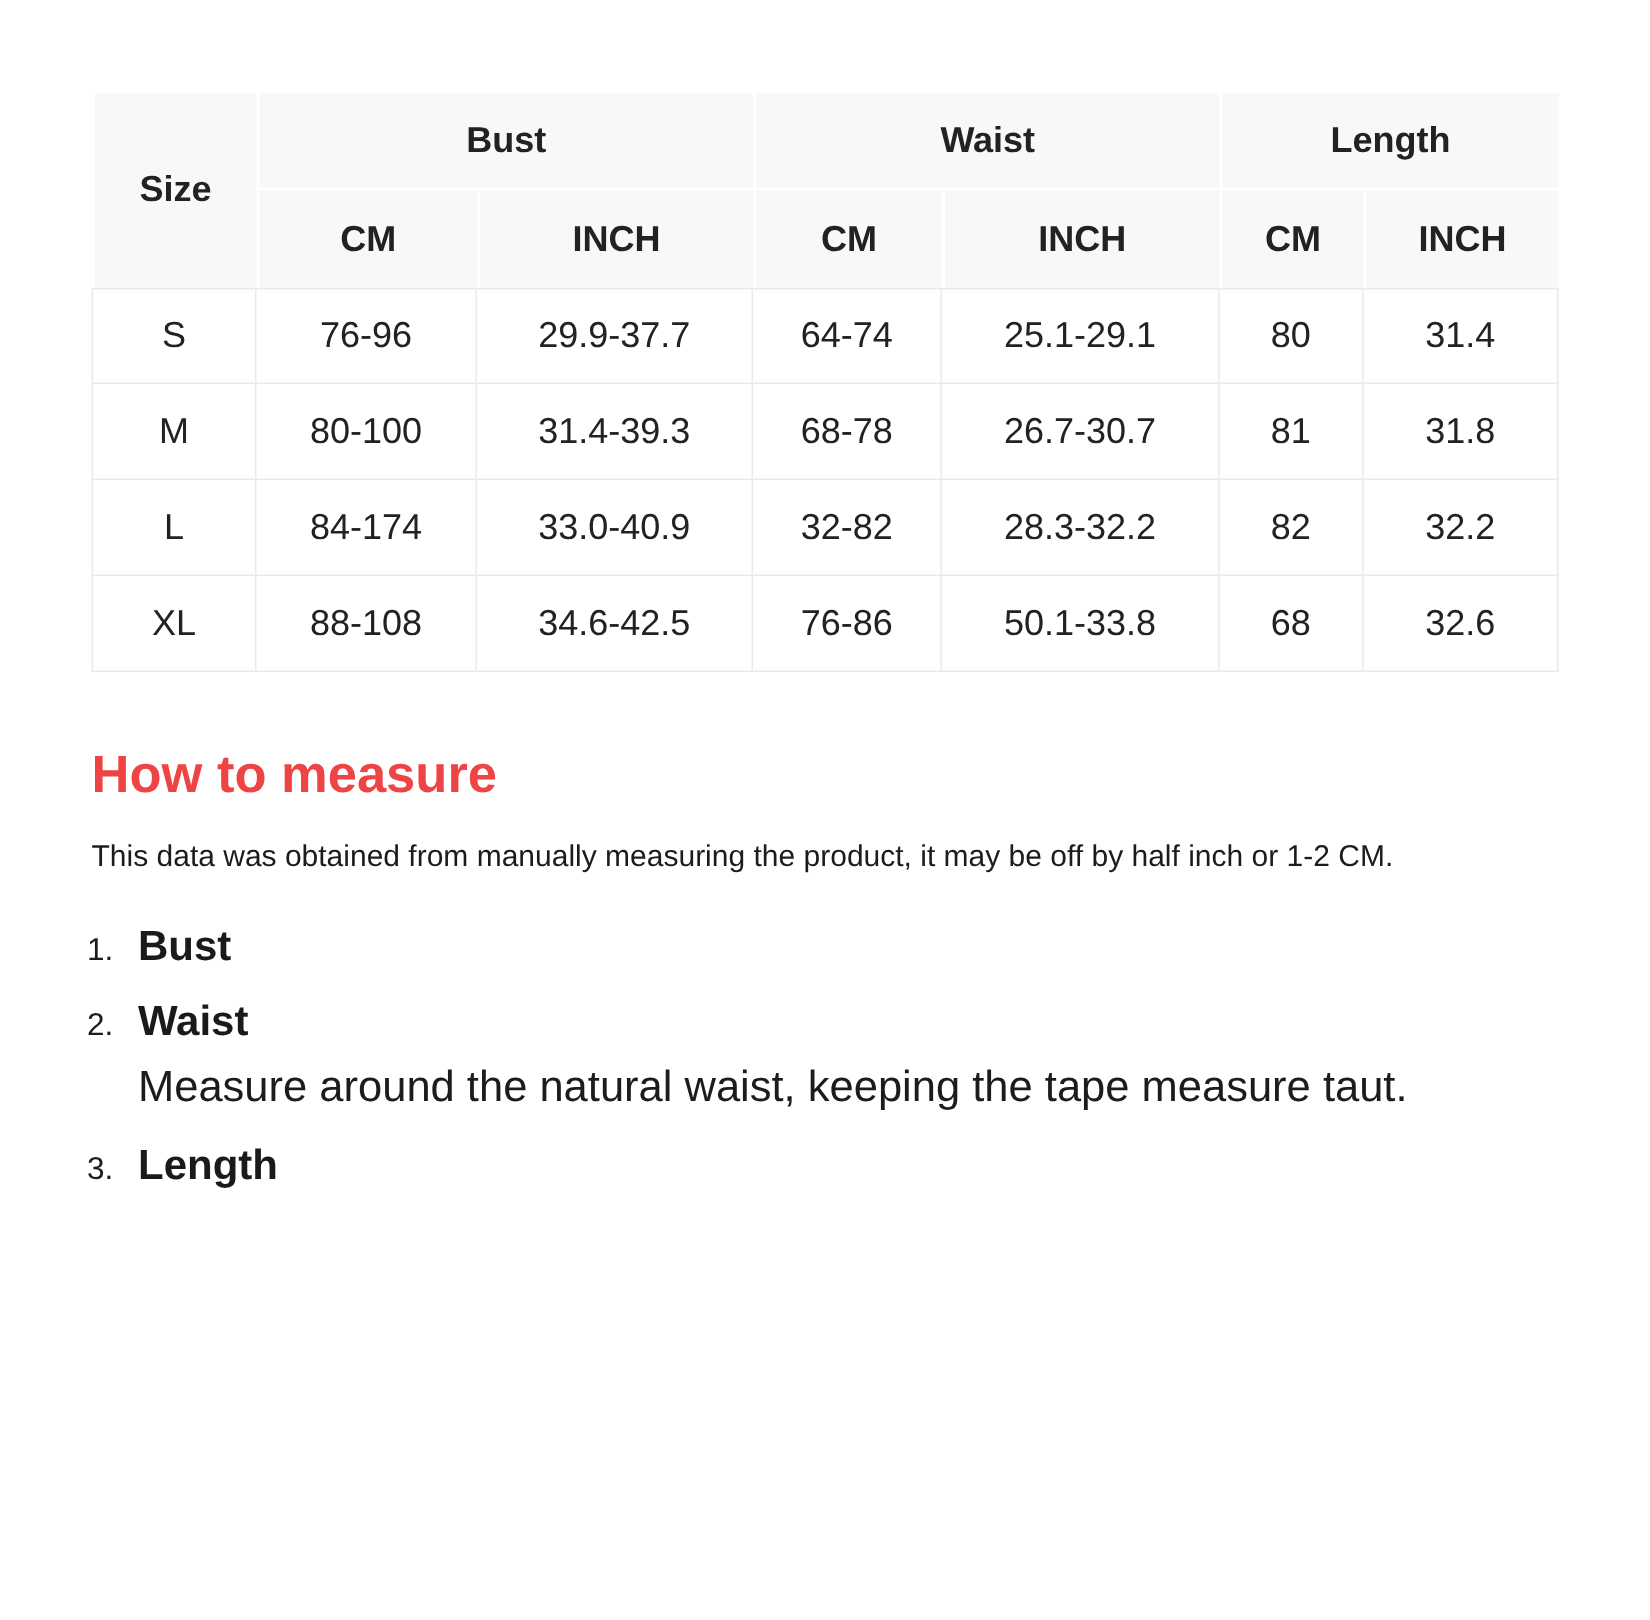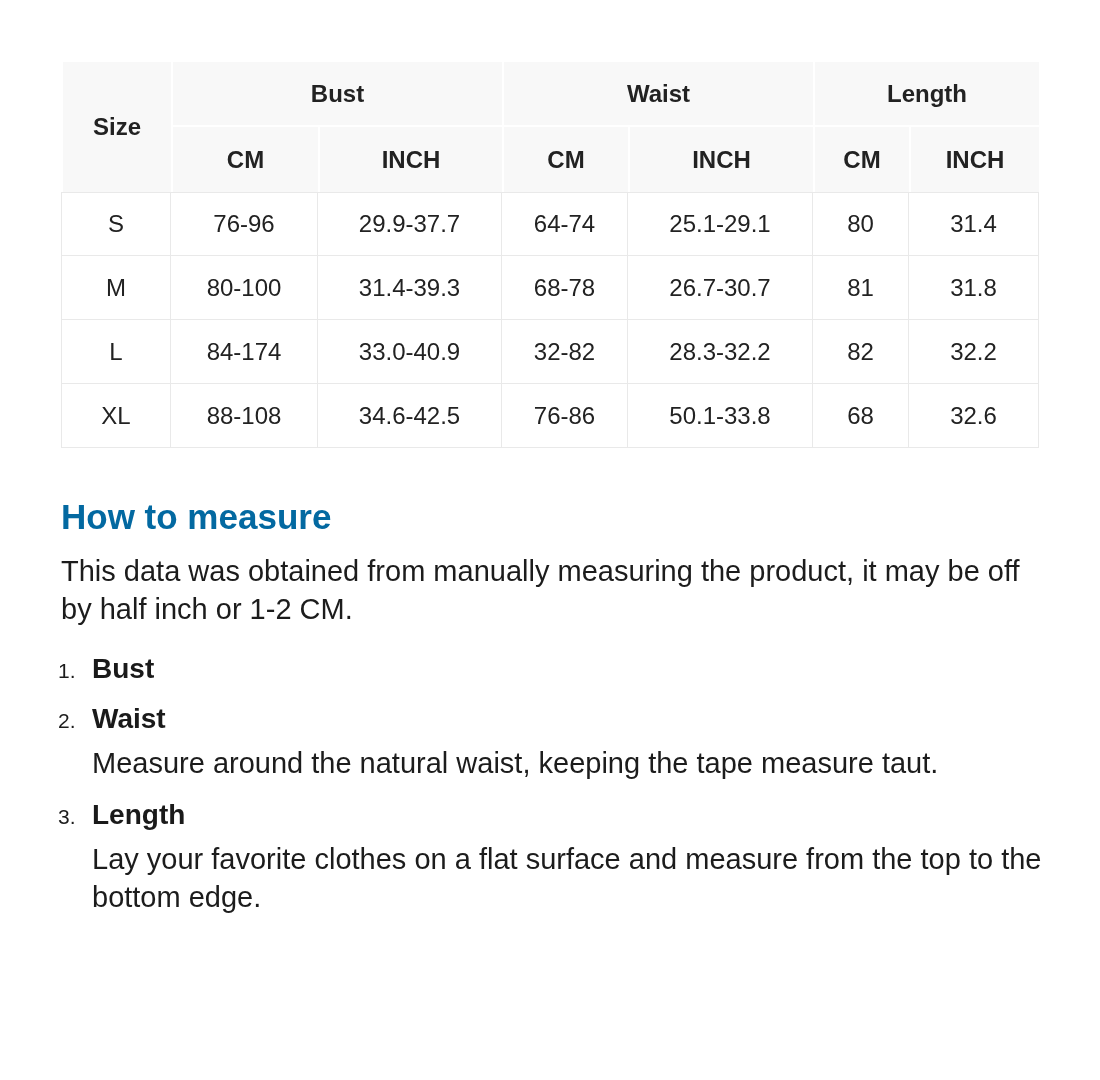--- a/index.html
+++ b/index.html
@@ -56,25 +56,25 @@
   .size-chart tbody tr:first-child td {
     border-top: 1px solid #e9e9e9;
   }
 
   
   .section-title {
     margin: 48px 0 14px 0;
     font-size: 35px;
     line-height: 42px;
     font-weight: bold;
-    color: #0369a1;
+    color: #ef4444;
   }
   .intro {
     margin: 0 0 24px 0;
-    font-size: 29px;
+    font-size: 20px;
     line-height: 38px;
     color: #1c1c1c;
   }
   .steps {
     margin-left: -3px;
     width: 994px;
   }
   .step {
     display: flex;
     align-items: baseline;
@@ -186,18 +186,17 @@
       <span class="step-num">2.</span>
       <div class="step-body">
         <div class="step-title">Waist</div>
         <p class="step-desc">Measure around the natural waist, keeping the tape measure taut.</p>
       </div>
     </div>
     <div class="step">
       <span class="step-num">3.</span>
       <div class="step-body">
         <div class="step-title">Length</div>
-        <p class="step-desc">Lay your favorite clothes on a flat surface and measure from the top to the bottom edge.</p>
       </div>
     </div>
   </div>
 
 </div>
 
 </body></html>

